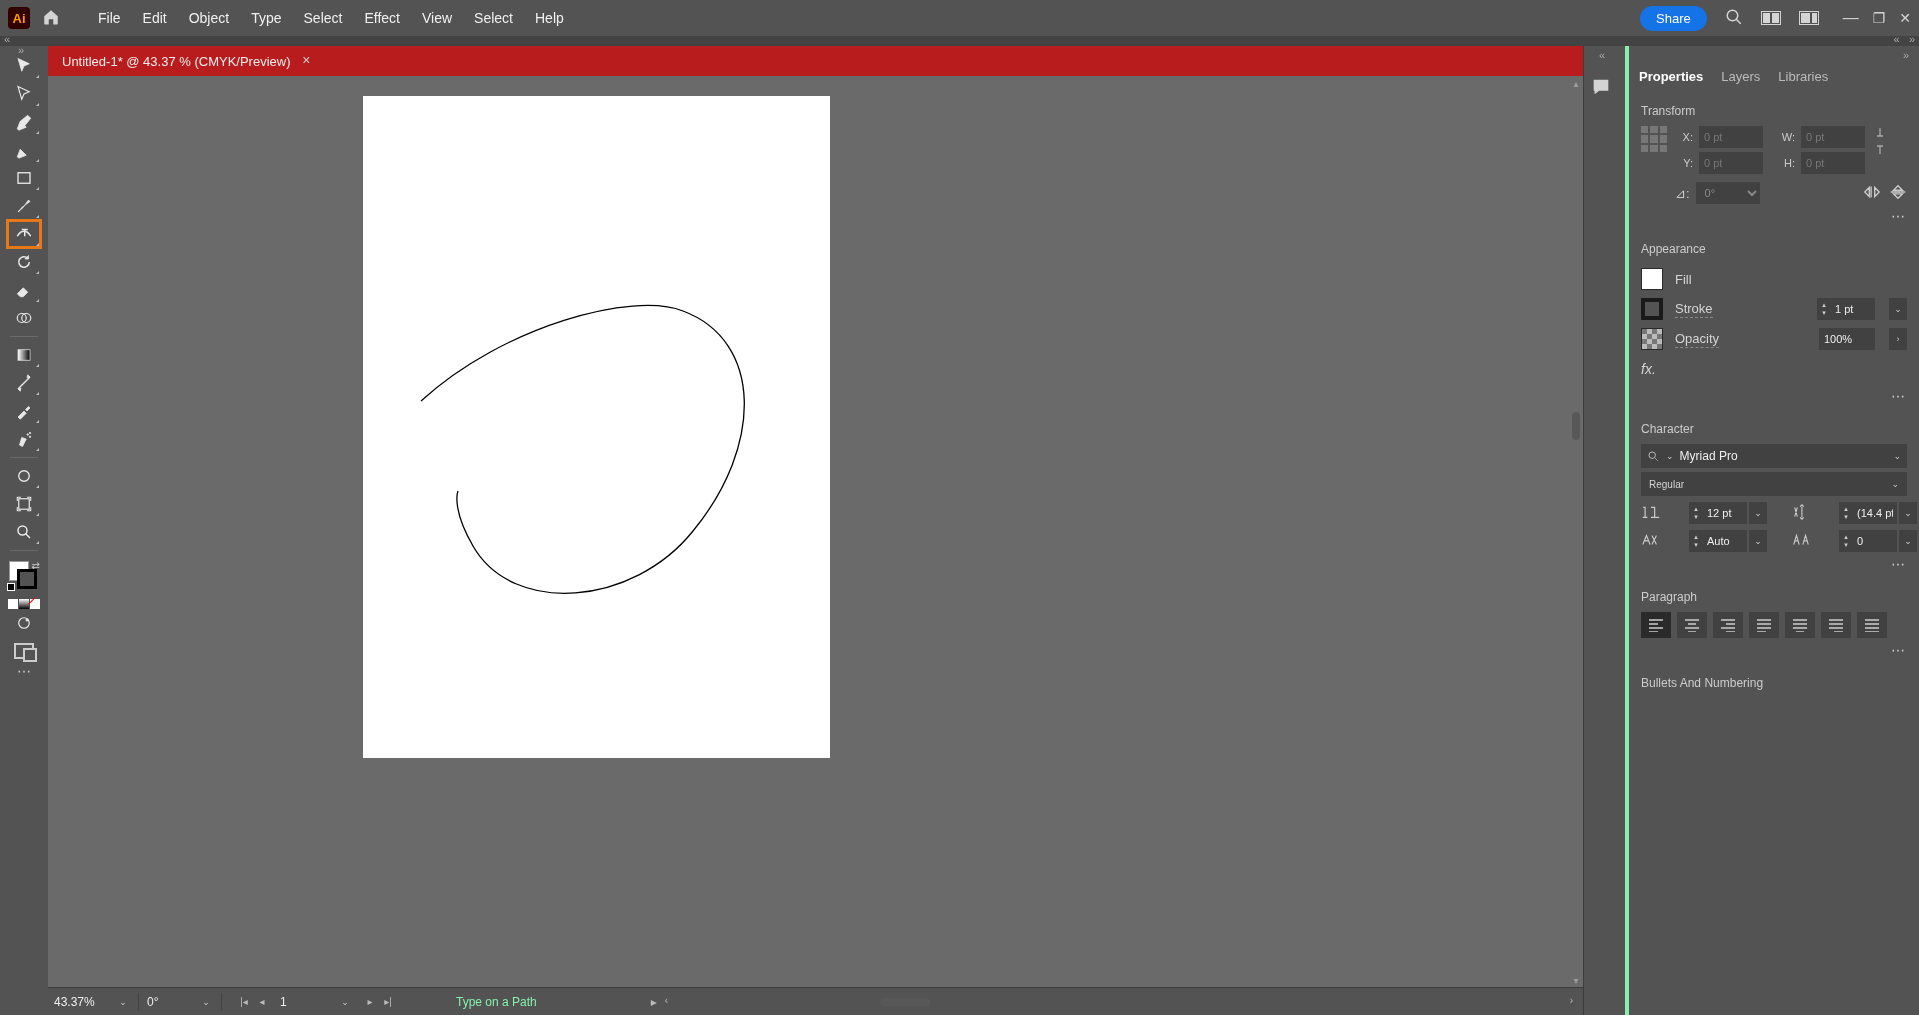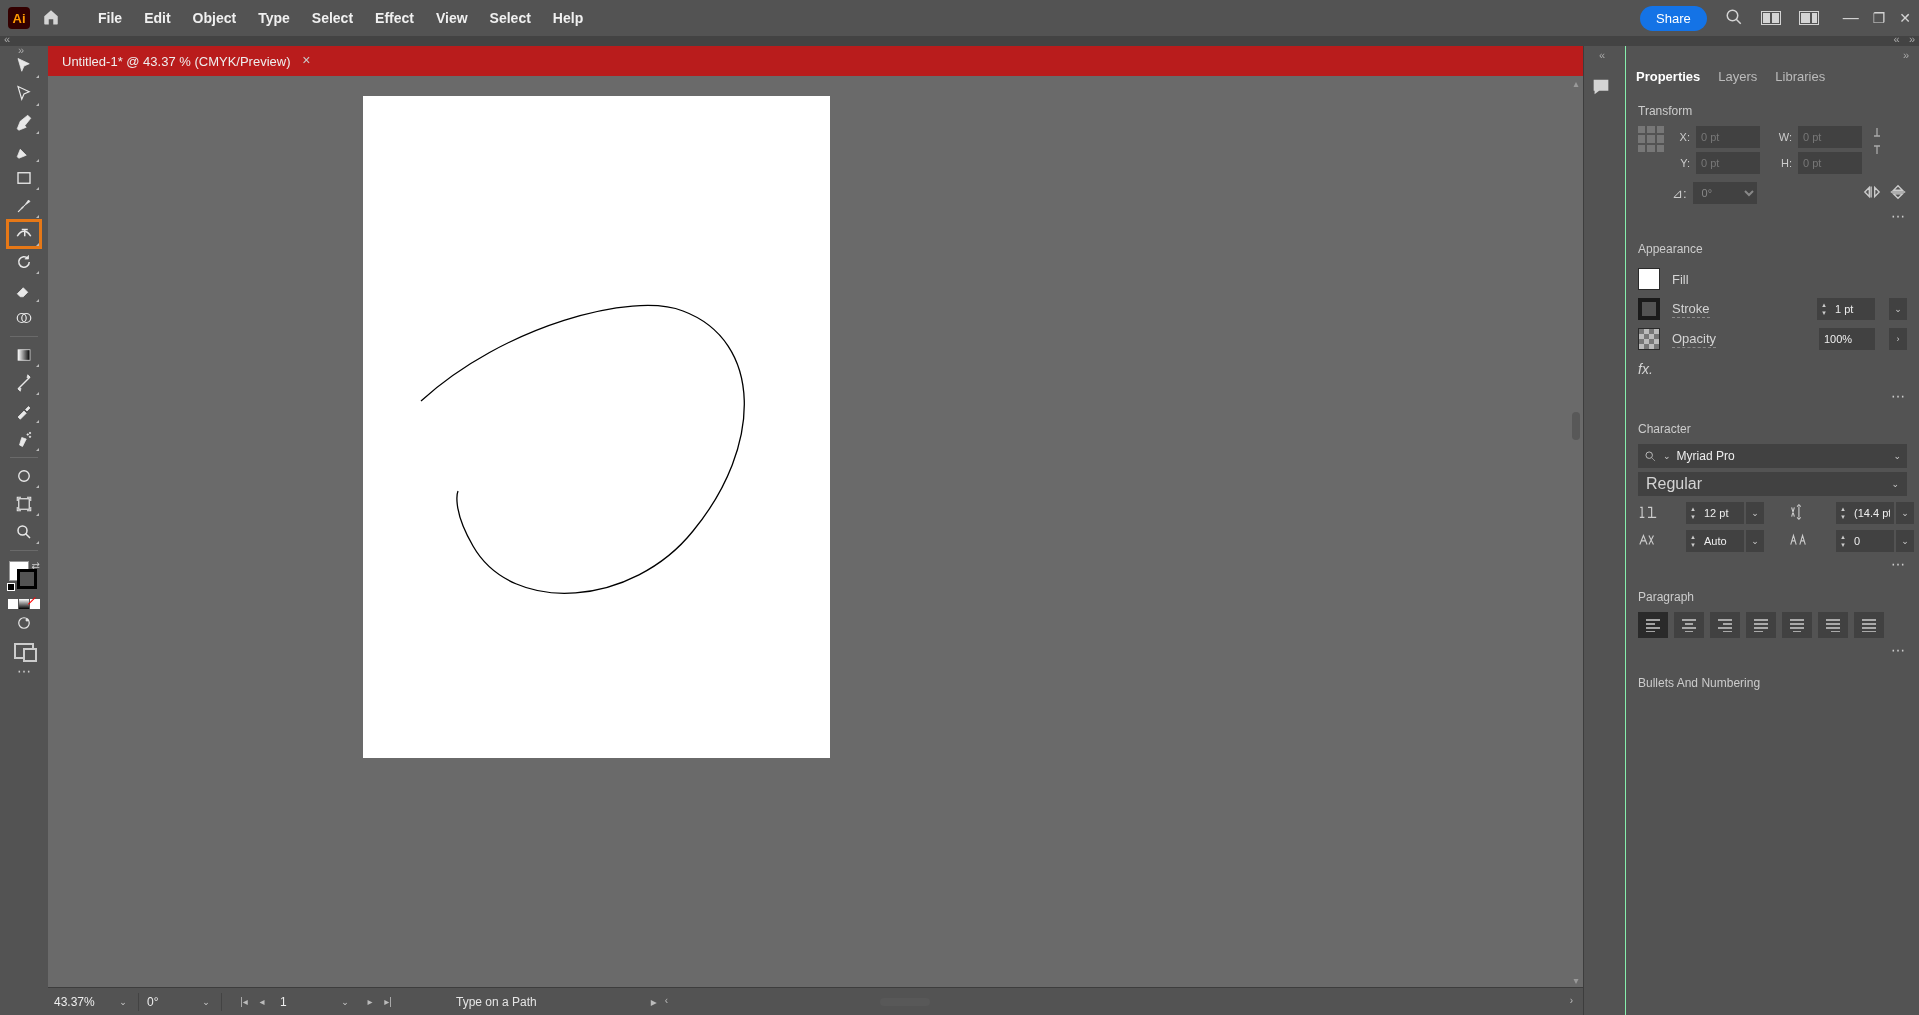--- a/index.html
+++ b/index.html
@@ -3,21 +3,21 @@
 <meta charset="utf-8">
 <style>
 * { margin: 0; padding: 0; box-sizing: border-box; font-family: -apple-system, 'Segoe UI', Arial, sans-serif; }
 body { width: 1919px; height: 1015px; background: #535353; color: #d4d4d4; font-size: 13px; overflow: hidden; position: relative; }
 
 
 .menubar { height: 36px; background: #535353; display: flex; align-items: center; padding: 0 8px; }
 .home-app-group { display: flex; align-items: center; gap: 12px; }
 .app-badge { width: 22px; height: 22px; background: #330000; color: #ff9a00; font-weight: 700; font-size: 13px; border-radius: 4px; display: flex; align-items: center; justify-content: center; }
 .home-icon-svg { width: 18px; height: 18px; fill: #d4d4d4; }
-.menu-items { display: flex; gap: 2px; margin-left: 28px; font-weight: bold; }
+.menu-items { display: flex; gap: 2px; margin-left: 28px; }
 .menu-item { padding: 4px 10px; color: #f0f0f0; font-size: 14px; cursor: default; }
 .menubar-right { margin-left: auto; display: flex; align-items: center; gap: 18px; }
 .share-btn { background: #1473e6; color: #fff; padding: 5px 16px; border-radius: 16px; font-size: 13px; }
 .search-icon-svg { width: 18px; height: 18px; stroke: #d4d4d4; fill: none; stroke-width: 2; }
 .arrange-icon { width: 20px; height: 14px; display: flex; gap: 2px; }
 .arrange-icon span { background: #d4d4d4; flex: 1; }
 .win-ctrl { display: flex; gap: 14px; margin-left: 6px; align-items: center; }
 .win-ctrl span { font-size: 14px; color: #d4d4d4; cursor: default; }
 
 
@@ -68,32 +68,32 @@
 .scroll-arrow { width:14px; height:14px; display:flex; align-items:center; justify-content:center; color:#999; font-size:10px; }
 .scroll-thumb { position:absolute; right:3px; top:336px; width:8px; height:28px; background:#585858; border-radius:4px; }
 
 
 .status-bar { height: 28px; background: #535353; display: flex; align-items: center; padding: 0 6px; gap: 4px; font-size: 12px; color:#eee; border-top:1px solid #3d3d3d; }
 .status-input { background:#535353; color:#eee; border:none; width:58px; text-align:left; font-size:12px; }
 .status-dd { width:14px; height:14px; font-size:9px; color:#ccc; display:flex; align-items:center; justify-content:center; }
 .nav-arrows { display:flex; gap:2px; align-items:center; margin-left:6px; }
 .nav-arrows span { width:16px; height:16px; display:flex; align-items:center; justify-content:center; font-size:10px; color:#bbb; }
 .status-sep { width:1px; height:18px; background:#434343; margin:0 4px; }
-.status-tool-label { margin-left:56px; color:#e5e5e5;text-align:right; }
+.status-tool-label { margin-left:56px; color:#86efac;text-align:right; }
 .h-scroll { flex:1; position:relative; height:14px; margin:0 4px; }
 .h-scroll-thumb { position:absolute; left:215px; top:3px; width:50px; height:8px; background:#585858; border-radius:4px; }
 
 
 .right-strip { width: 42px; background: #535353; border-left:1px solid #3d3d3d; position:relative; }
 .right-strip::before { content:'«'; position:absolute; top:3px; left:15px; font-size:11px; color:#aaa;}
 .comment-bubble { width: 30px; height: 30px; margin: 30px auto 0; }
 .comment-bubble svg { width:22px; height:22px; fill:#d4d4d4; }
 
 
-.right-panel { width: 294px; background: #535353; border-left: 1px solid #86efac; display: flex; flex-direction: column; position:relative; }
+.right-panel { width: 294px; background: #535353; border-left: 4px solid #86efac; display: flex; flex-direction: column; position:relative; }
 .right-panel::before { content:'»'; position:absolute; top:3px; right:10px; font-size:11px; color:#aaa;}
 .panel-tabs { height: 36px; display: flex; align-items: flex-end; padding: 0 10px; gap: 18px; border-bottom: none; margin-top:8px; }
 .panel-tab { font-size: 13px; color:#bbb; padding-bottom:6px; }
 .panel-tab.active { color:#fff; font-weight:600; }
 .panel-body { flex:1; overflow:hidden; padding: 0 12px; }
 .selection-title { font-size:13px; color:#eee; padding: 8px 0; border-bottom:1px solid #434343; display:flex; align-items:center; }
 .sel-menu { margin-left:auto; font-size:11px; color:#aaa; }
 .section-label { font-size:12px; color:#ccc; margin: 14px 0 8px; }
 .transform-grid { display:flex; gap:8px; align-items:flex-start; }
 .ninegrid { width:26px; height:26px; display:grid; grid-template:repeat(3,1fr)/repeat(3,1fr); gap:2px; }
@@ -473,21 +473,21 @@
       <div class="font-search">
         <svg viewBox="0 0 20 20">
             <circle cx="8" cy="8" r="5" stroke-width="1.5"></circle>
             <line x1="12" y1="12" x2="17" y2="17"></line>
           </svg>
         <span style="font-size:9px;color:#ccc;">⌄</span>
         <input value="Myriad Pro" style="">
         <span style="font-size:9px;color:#ccc;">⌄</span>
       </div>
       <div class="font-style">
-        <span style="flex:1;font-size:16px;">Regular</span>
+        <span style="flex:1;font-size:10px;">Regular</span>
         <span style="font-size:9px;color:#ccc;">⌄</span>
       </div>
       <div class="char-grid">
         <span><svg viewBox="0 0 22 16">
               <path d="M2 14h5M4.5 14V3h-2M11 14h9M15 14V3h-4" stroke-width="1.3" fill="none"></path>
             </svg></span>
         <div style="display:flex;">
           <div class="stepper">
               <div class="stepper-arrows">
                 <span>▴</span>

